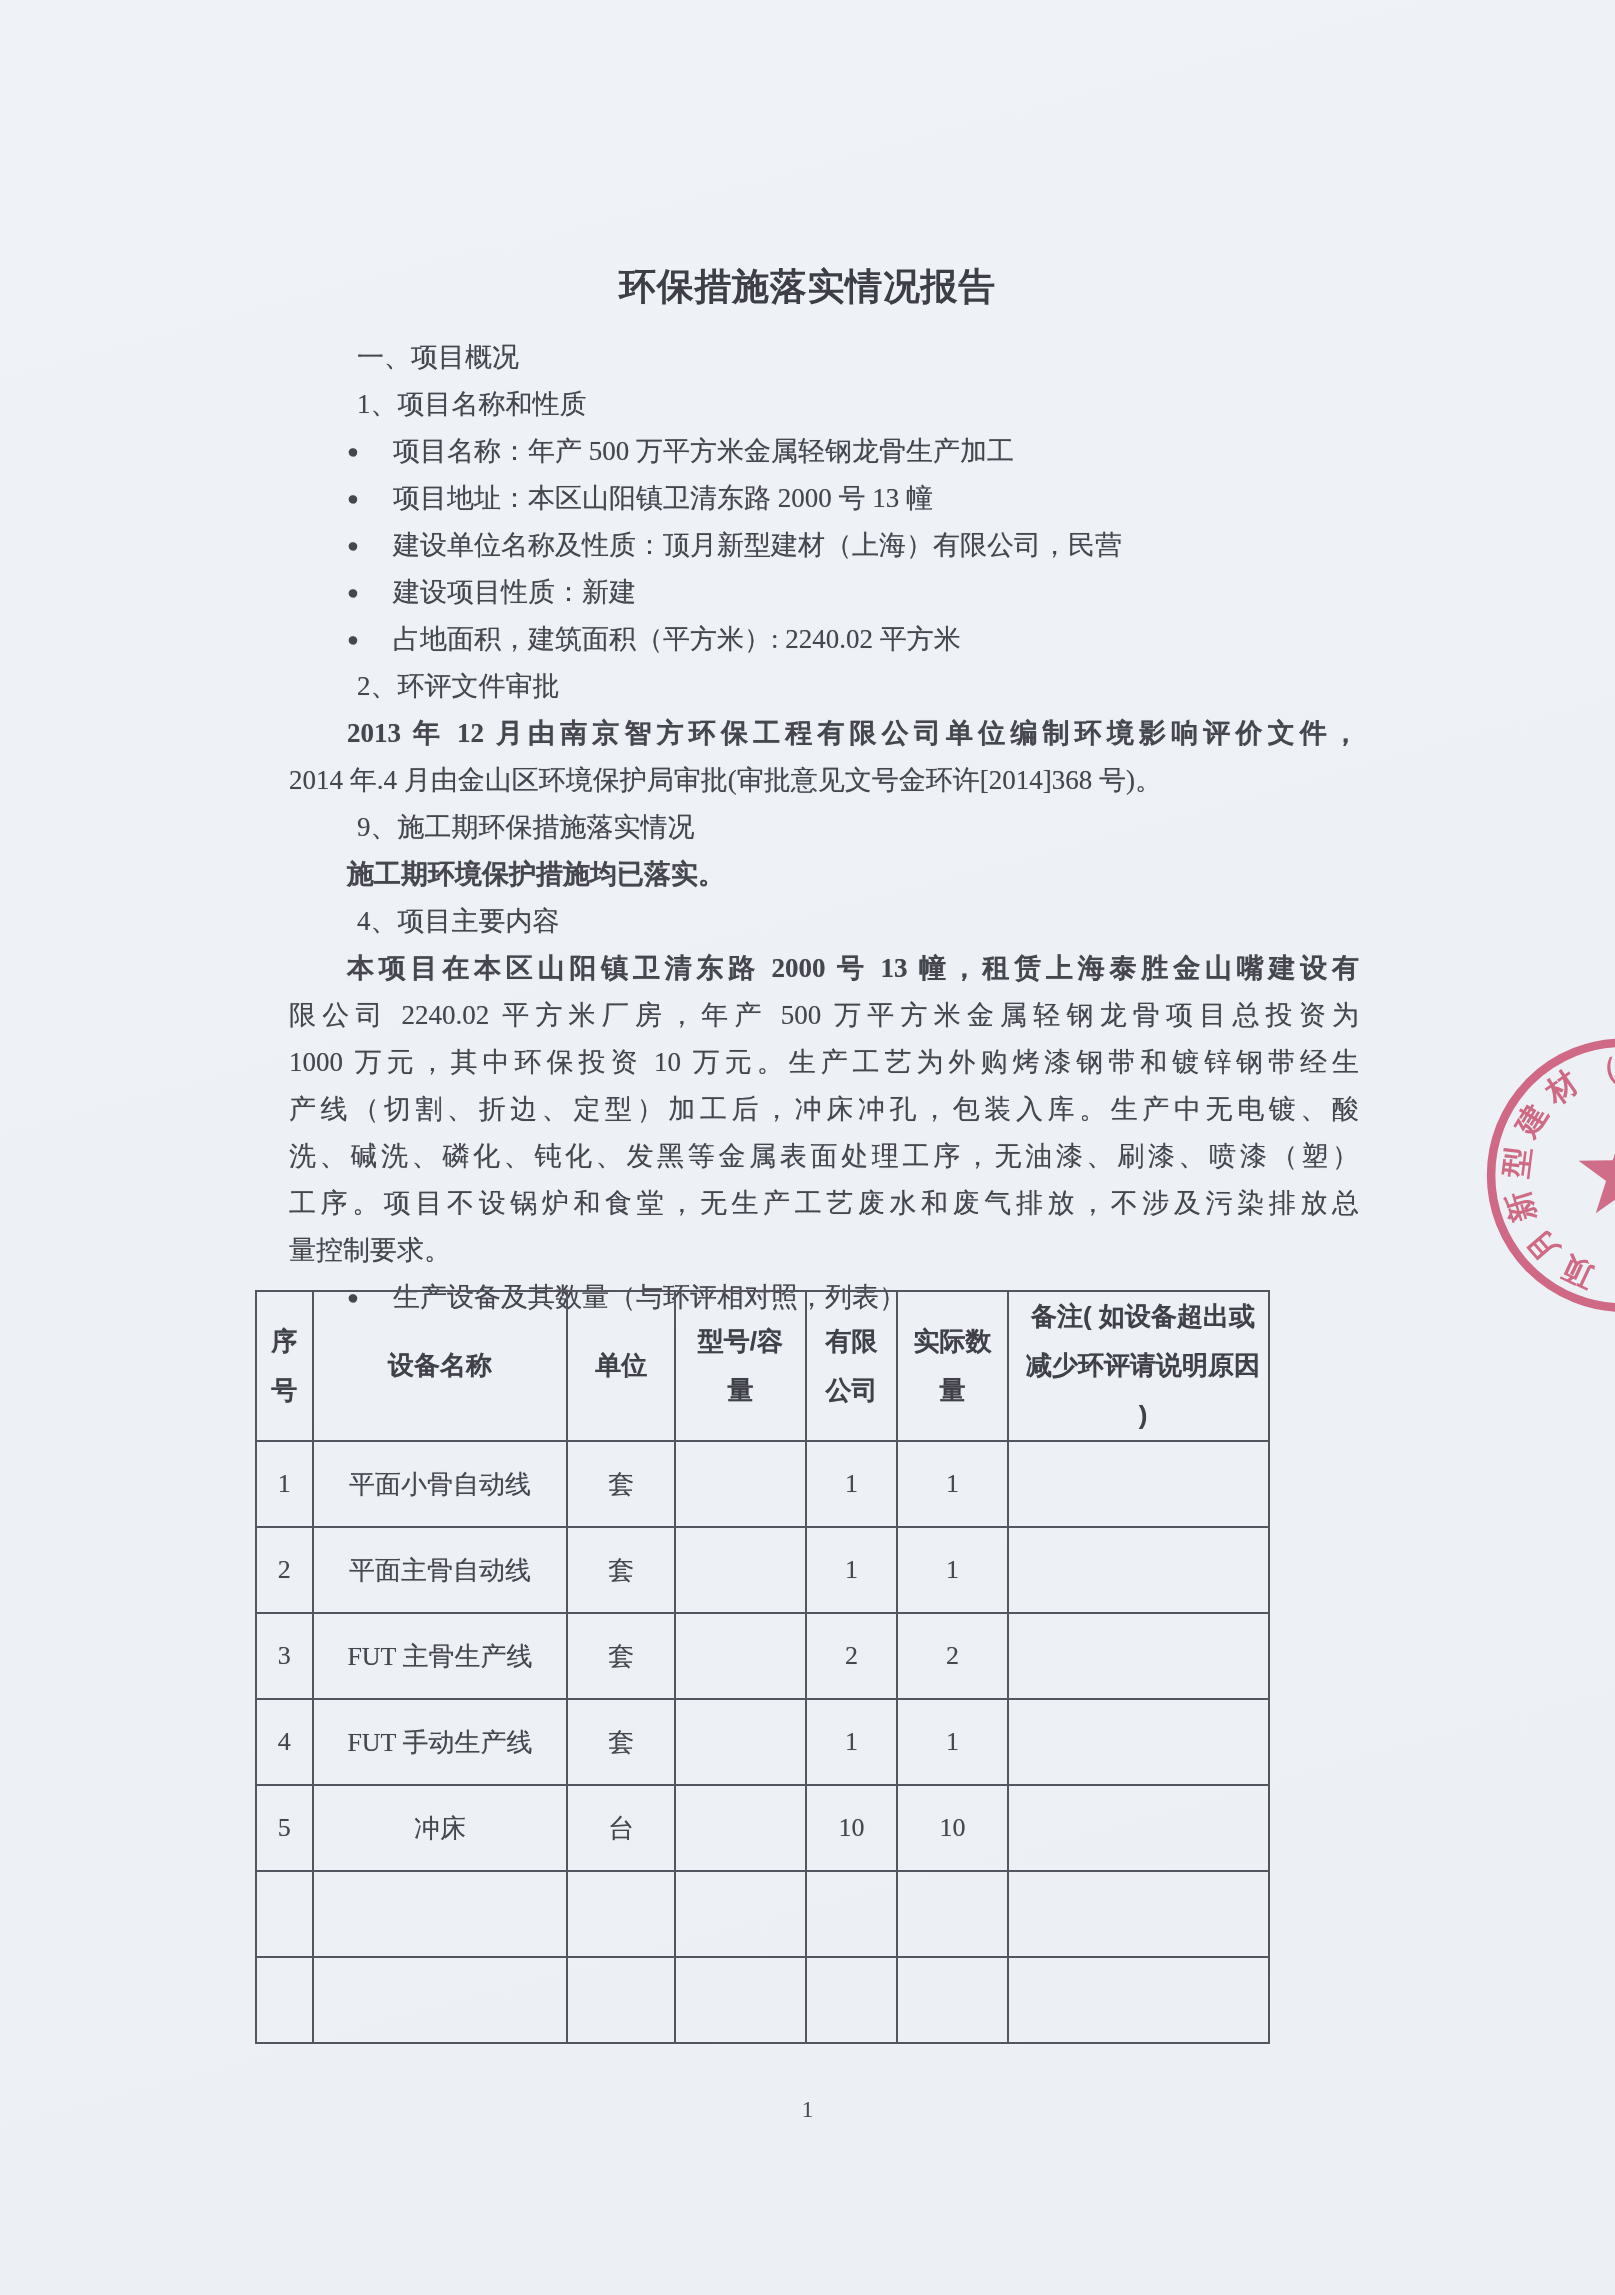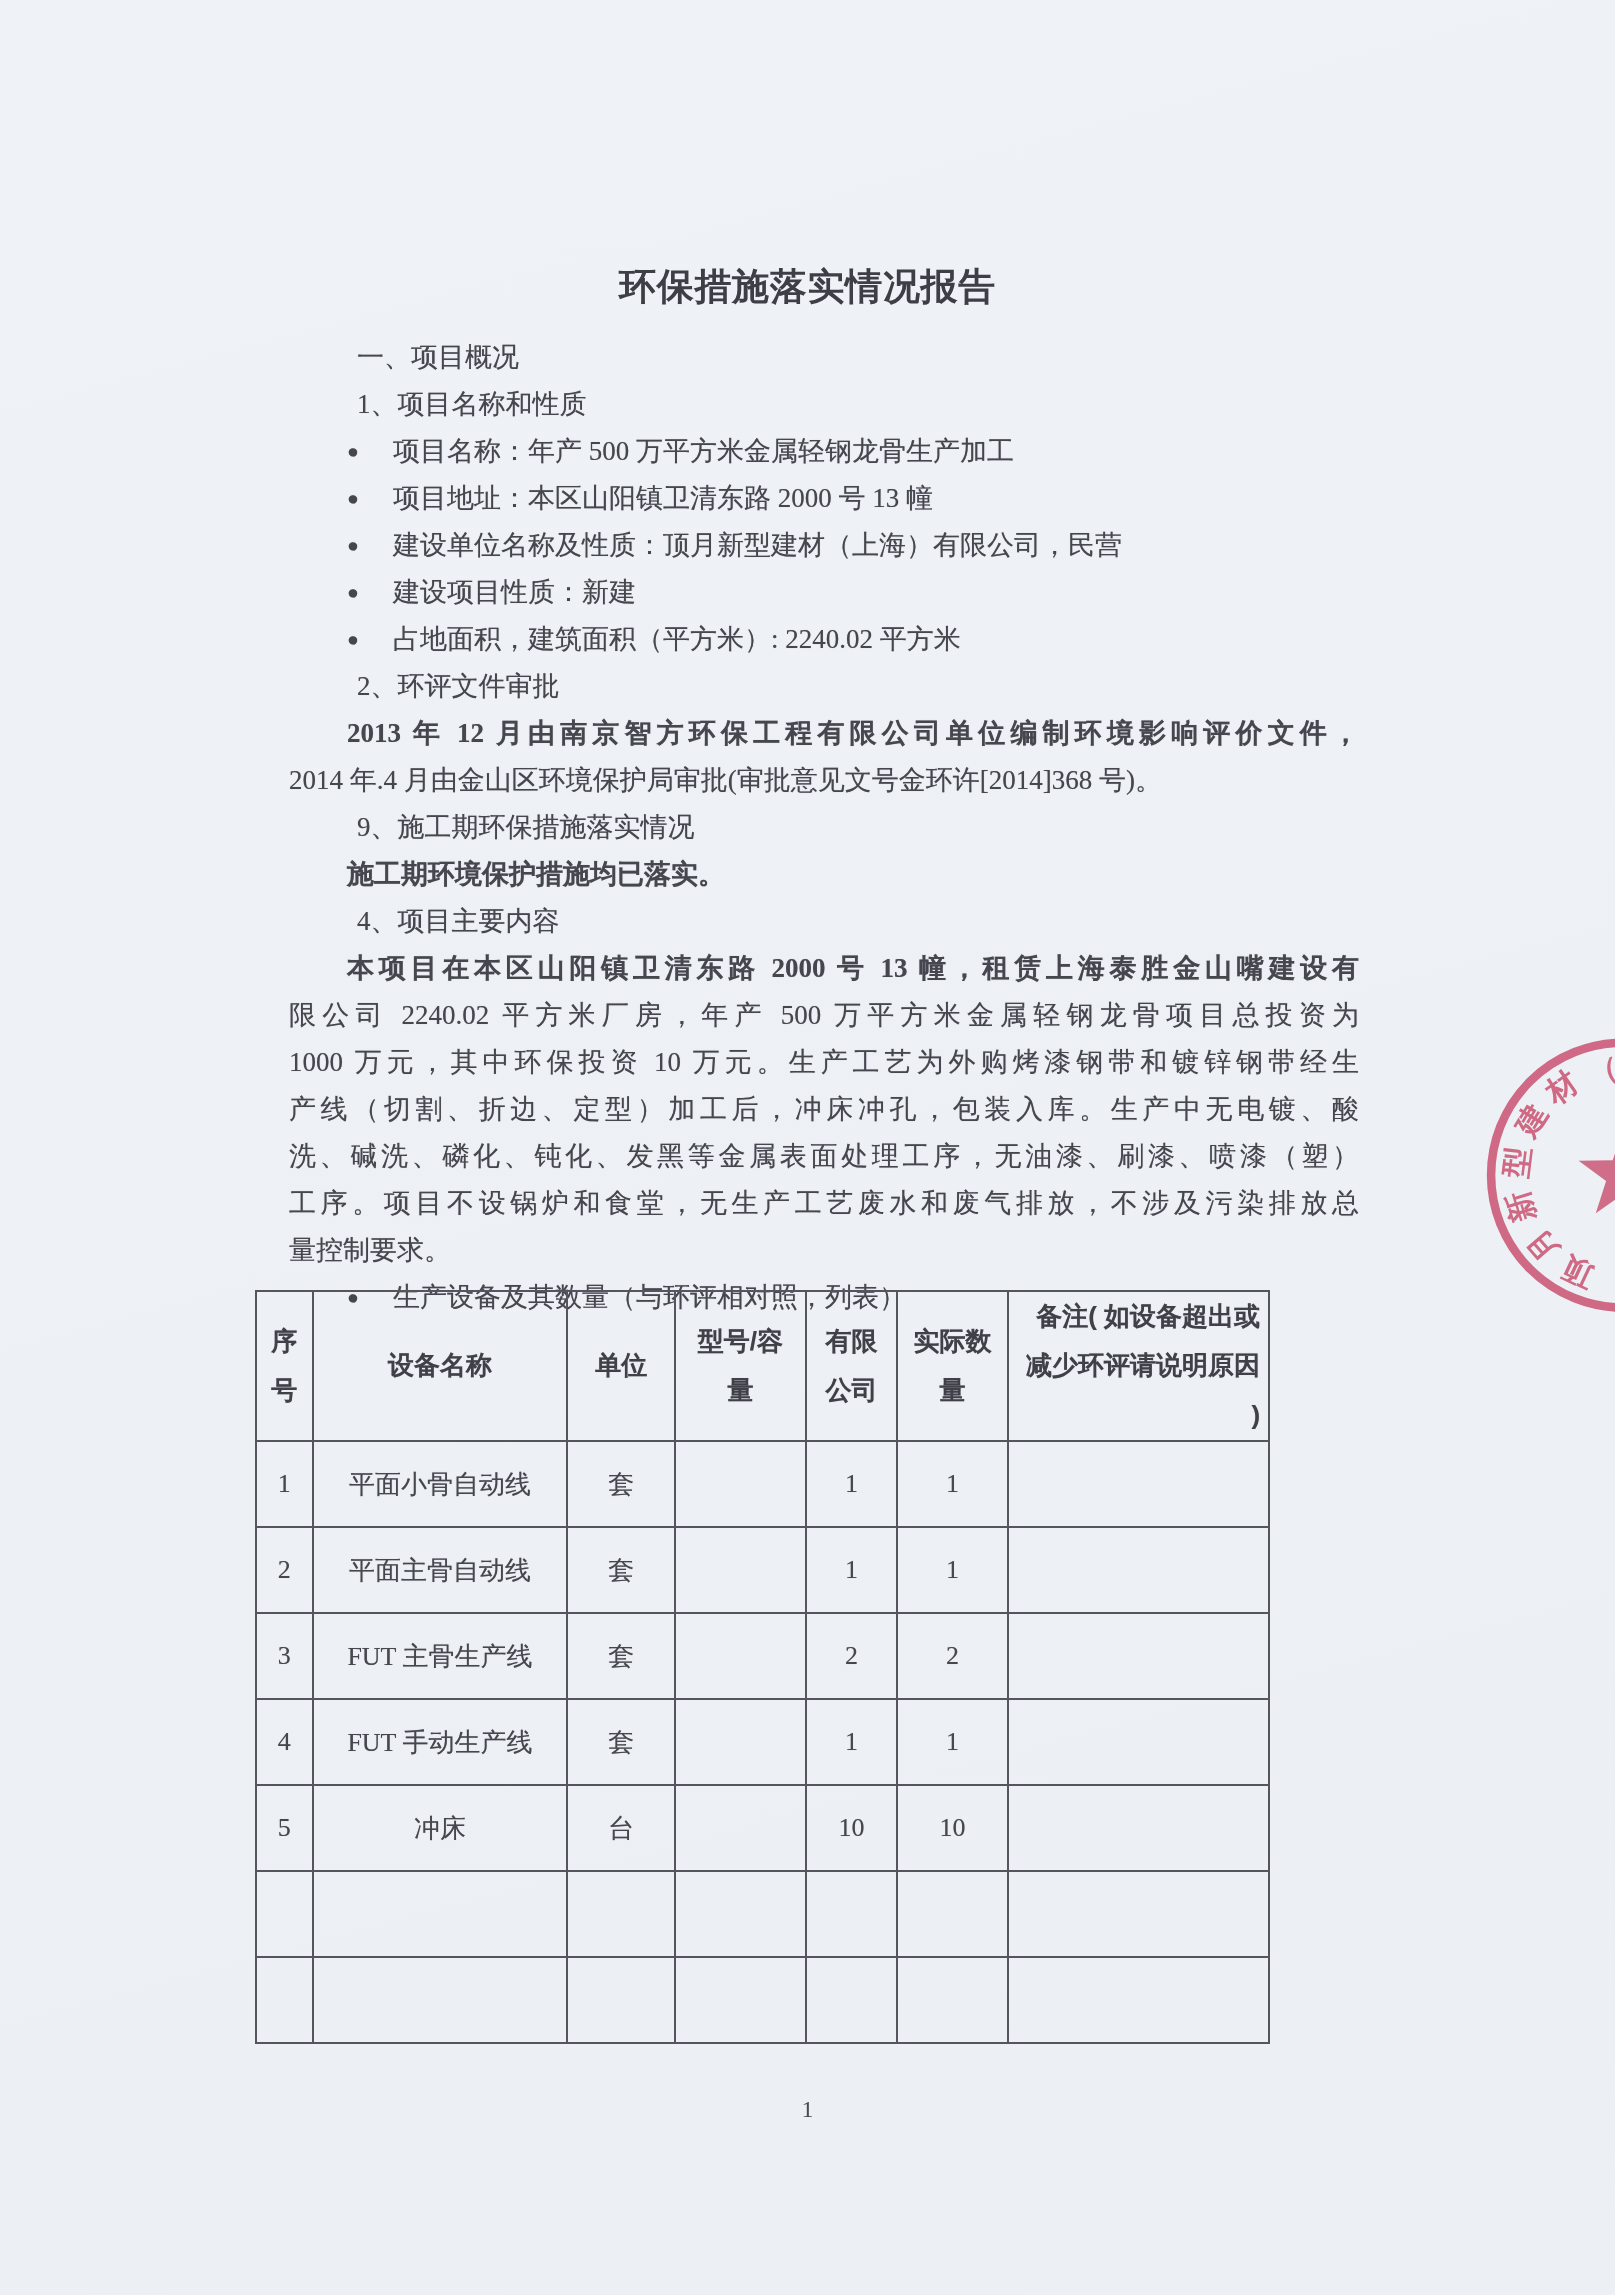--- a/index.html
+++ b/index.html
@@ -38,21 +38,21 @@
   }
   .eq-table td,.eq-table th{
     border:2.6px solid #54555e;
     vertical-align:middle;text-align:center;
     overflow:hidden;padding:0 9.2px;
   }
   .eq-table th{
     font-family:"Liberation Sans","DejaVu Sans",sans-serif;
     font-weight:700;line-height:1.9;color:#3f4048;
   }
-  .eq-table th.remark{text-align:right;padding:0 7.9px 0 17px;line-height:1.9;}
+  .eq-table th.remark{text-align:center;padding:0 7.9px 0 17px;line-height:1.9;}
   .eq-table tr.hdr{height:128px;}
   .eq-table tr.r{height:86px;}
   .page-number{
     position:absolute;left:0;top:2093px;width:1615px;height:33px;
     text-align:center;font-size:24px;line-height:33px;color:#4a4b53;
   }
   .seal{
     position:absolute;right:0;top:1019px;width:139px;height:315px;
     opacity:.88;pointer-events:none;
   }

